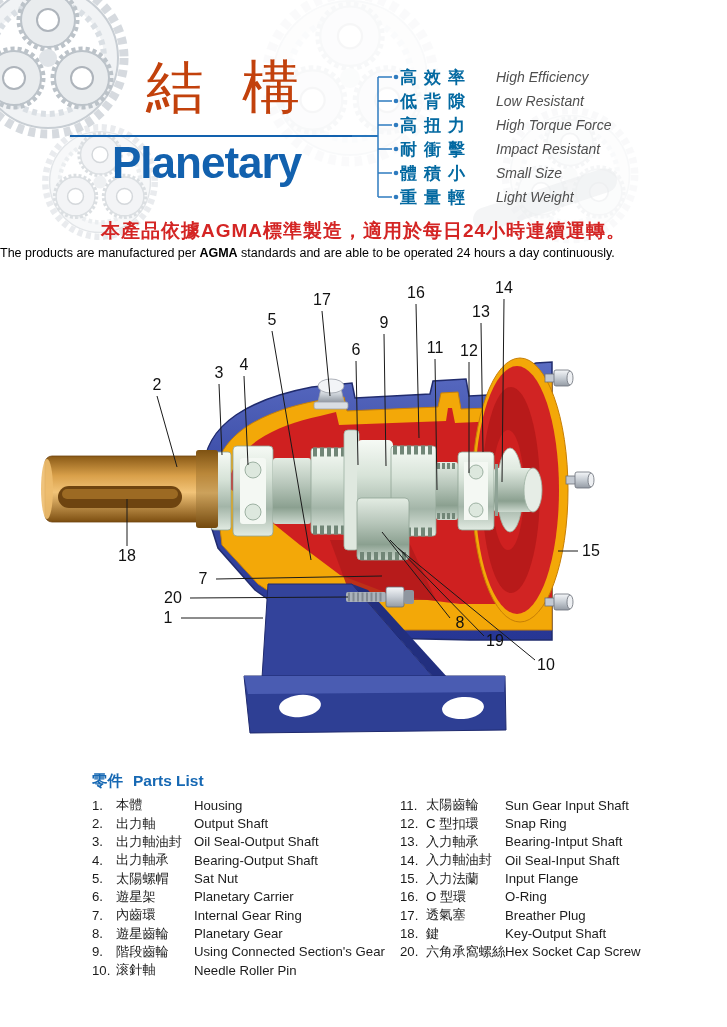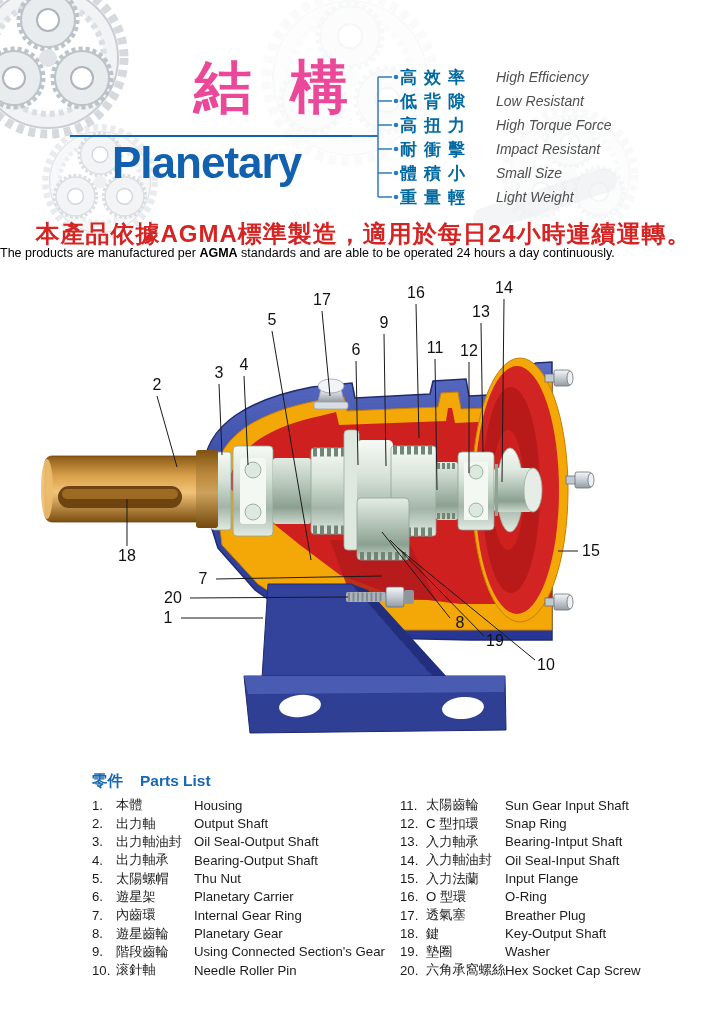--- a/index.html
+++ b/index.html
@@ -1,41 +1,41 @@
 <!DOCTYPE html>
 <html><head>
 <meta charset="utf-8">
 <style>
   html,body{margin:0;padding:0;background:#fff;}
   .page{position:relative;width:727px;height:1027px;background:#fff;overflow:hidden;
         font-family:"Liberation Sans","DejaVu Sans",sans-serif;}
   
   .deco-gears{position:absolute;left:0;top:0;z-index:0;}
-  .title-zh{position:absolute;left:146px;top:58px;z-index:2;font-size:58px;font-weight:bold;
-            color:#ec4899;letter-spacing:38px;line-height:1;white-space:nowrap;margin-left:48px;}
+  .title-zh{position:absolute;left:146px;top:58px;z-index:2;font-size:58px;font-weight:normal;
+            color:#c2410c;letter-spacing:38px;line-height:1;white-space:nowrap;}
   .title-rule{position:absolute;left:70px;top:135px;width:308px;height:2px;background:#1261ae;z-index:2;}
   .title-en{position:absolute;left:112px;top:141px;z-index:2;font-size:44px;font-weight:bold;
             color:#1261ae;letter-spacing:-1px;line-height:1;}
   .bracket{position:absolute;left:352px;top:56px;z-index:2;}
   .features{position:absolute;left:400px;top:65px;z-index:2;}
   .feature-row{display:flex;align-items:center;height:24px;}
   .feature-zh{width:96px;font-size:17px;font-weight:bold;color:#0369a1;letter-spacing:7px;white-space:nowrap;}
   .feature-en{font-size:14px;font-style:italic;color:#4f4f4f;white-space:nowrap;}
   
   .notice-zh{position:absolute;left:0;top:218px;width:727px;text-align:center;z-index:2;
-             font-size:24px;font-weight:bold;color:#d42524;letter-spacing:1px;white-space:nowrap;}
+             font-size:19px;font-weight:bold;color:#d42524;letter-spacing:1px;white-space:nowrap;}
   .notice-en{position:absolute;left:0;top:246px;width:588px;text-align:center;z-index:2;
              font-size:12.5px;color:#000;white-space:nowrap;}
   
   .diagram-svg{position:absolute;left:0;top:270px;z-index:1;}
   .watermark{position:absolute;left:28px;top:489px;width:680px;z-index:3;font-size:39px;
              color:rgba(128,133,138,0.42);letter-spacing:1px;white-space:nowrap;pointer-events:none;}
   
   .parts-title{position:absolute;left:92px;top:771px;z-index:2;font-size:15.5px;font-weight:bold;color:#1668b3;}
-  .parts-title .en{margin-left:17px;}
+  .parts-title .en{margin-left:10px;}
   .parts-col{position:absolute;top:796px;z-index:2;}
   .parts-col.left{left:92px;}
   .parts-col.right{left:400px;}
   .part-row{display:flex;height:18.35px;align-items:center;font-size:13.2px;color:#1c1c1c;white-space:nowrap;}
   .part-no{width:24px;}
   .parts-col.right .part-no{width:26px;}
   .part-zh{width:78px;}
   .parts-col.right .part-zh{width:79px;}
   .part-en{}
 </style>
@@ -318,21 +318,21 @@
         <span class="part-en">Oil Seal-Output Shaft</span>
       </div>
     <div class="part-row">
         <span class="part-no">4.</span>
         <span class="part-zh">出力軸承</span>
         <span class="part-en">Bearing-Output Shaft</span>
       </div>
     <div class="part-row">
         <span class="part-no">5.</span>
         <span class="part-zh">太陽螺帽</span>
-        <span class="part-en">Thu Nut</span>
+        <span class="part-en">Sat Nut</span>
       </div>
     <div class="part-row">
         <span class="part-no">6.</span>
         <span class="part-zh">遊星架</span>
         <span class="part-en">Planetary Carrier</span>
       </div>
     <div class="part-row">
         <span class="part-no">7.</span>
         <span class="part-zh">內齒環</span>
         <span class="part-en">Internal Gear Ring</span>
@@ -389,24 +389,19 @@
         <span class="part-no">17.</span>
         <span class="part-zh">透氣塞</span>
         <span class="part-en">Breather Plug</span>
       </div>
     <div class="part-row">
         <span class="part-no">18.</span>
         <span class="part-zh">鍵</span>
         <span class="part-en">Key-Output Shaft</span>
       </div>
     <div class="part-row">
-        <span class="part-no">19.</span>
-        <span class="part-zh">墊圈</span>
-        <span class="part-en">Washer</span>
-      </div>
-    <div class="part-row">
         <span class="part-no">20.</span>
         <span class="part-zh">六角承窩螺絲</span>
         <span class="part-en">Hex Socket Cap Screw</span>
       </div>
   </div>
 
 </div>
 
 </body></html>

